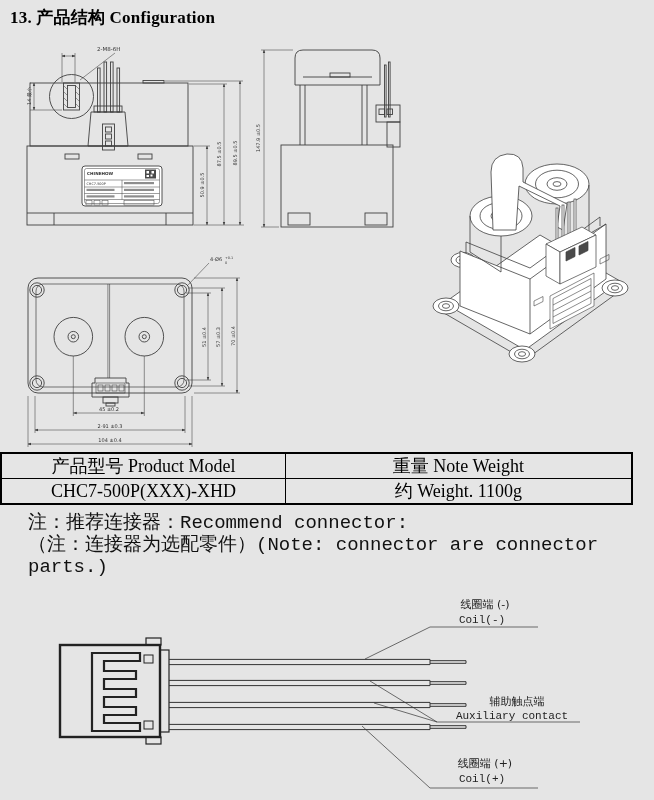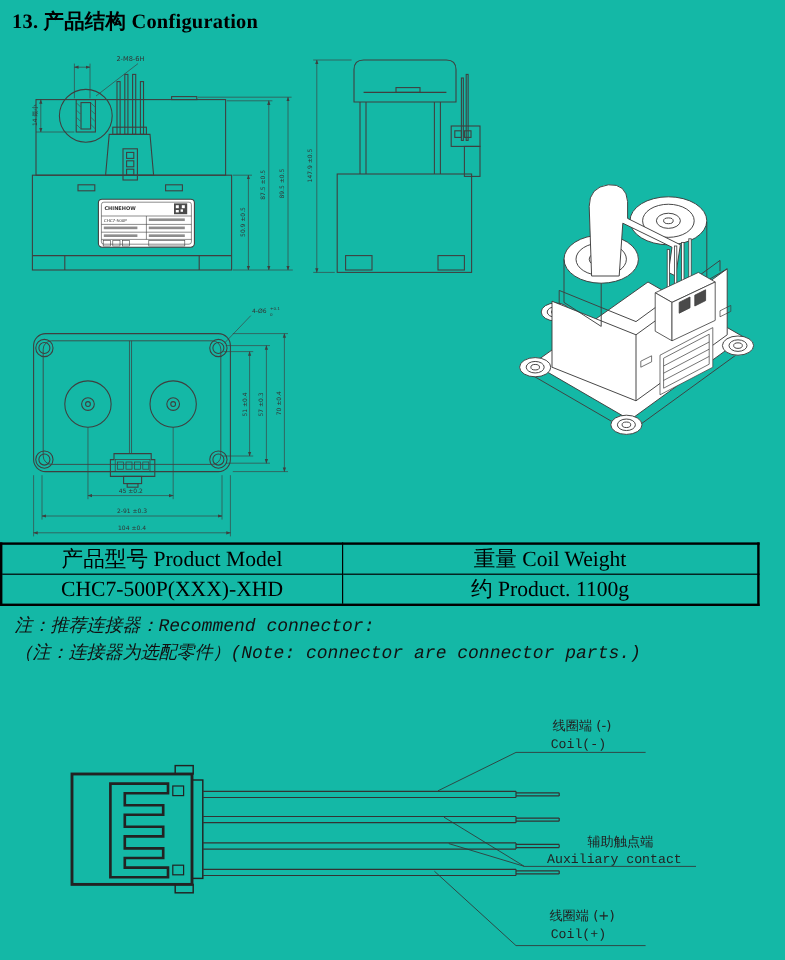--- a/index.html
+++ b/index.html
@@ -1,30 +1,30 @@
 <!DOCTYPE html>
 <html><head>
 <meta charset="utf-8">
 <style>
   html,body{margin:0;padding:0;background:#ffffff;}
-  .page{position:relative;width:654px;height:800px;background:#14b8a6;overflow:hidden;
+  .page{position:relative;width:654px;height:800px;background:#e5e5e5;overflow:hidden;
         font-family:"Liberation Serif",serif;color:#000;}
   .abs{position:absolute;}
   .title{left:10px;top:6px;font-size:17px;font-weight:bold;letter-spacing:.2px;
          font-family:"Liberation Serif",serif;}
   
   .spec{left:0;top:452px;width:633px;border-collapse:collapse;
         font-size:18px;text-align:center;}
   .spec td{border:1.4px solid #000;height:23px;padding:0 4px;
            font-family:"Liberation Serif",serif;}
   .spec{border:2px solid #000;}
   .c1{width:283px;} .c2{width:350px;}
   
-  .notes{left:12px;top:512px;width:620px;font-size:15px;line-height:22px;
-         font-family:"Liberation Mono","DejaVu Sans Mono",monospace;color:#111;font-style:italic;}
+  .notes{left:28px;top:512px;width:620px;font-size:19px;line-height:22px;
+         font-family:"Liberation Mono","DejaVu Sans Mono",monospace;color:#111;}
   
   svg{display:block;}
   svg text{font-family:"DejaVu Sans","Liberation Sans",sans-serif;fill:#333;}
   .dim{font-size:5.5px;}
   .dims{font-size:5px;}
   .wlab{font-size:11px;fill:#222;}
   .wlab-en{font-family:"Liberation Mono","DejaVu Sans Mono",monospace;font-size:11px;fill:#222;}
 </style>
 </head>
 <body>
@@ -298,25 +298,25 @@
       <path d="M123,179 L161,159"></path>
       <path d="M104,163 l9,-4.5 l0,5 l-9,4.5 Z"></path>
       <path d="M170,121 l9,-4.5 l0,5 l-9,4.5 Z"></path>
     </g>
   </svg>
 
   <table class="abs spec">
     <tbody>
       <tr>
         <td class="c1">产品型号 Product Model</td>
-        <td class="c2">重量 Coil Weight</td>
+        <td class="c2">重量 Note Weight</td>
       </tr>
       <tr>
         <td>CHC7-500P(XXX)-XHD</td>
-        <td>约 Product. 1100g</td>
+        <td>约 Weight. 1100g</td>
       </tr>
     </tbody>
   </table>
 
   <div class="abs notes">
     <div>注：推荐连接器：Recommend connector:</div>
     <div>（注：连接器为选配零件）(Note: connector are connector parts.)</div>
   </div>
 
   <svg class="abs" style="left:30px;top:595px;" width="624" height="205" viewBox="0 0 624 205">

